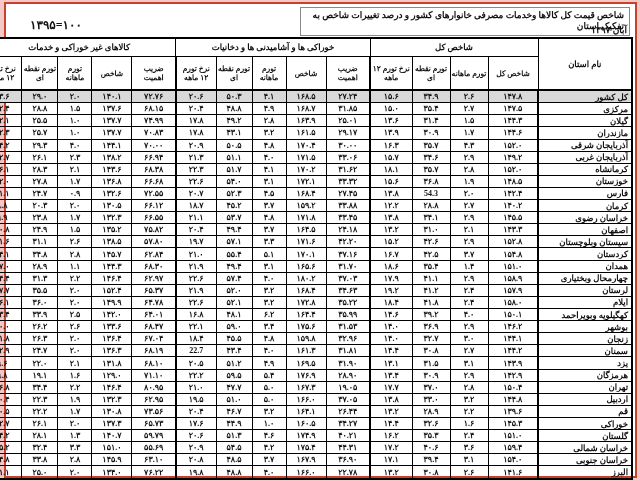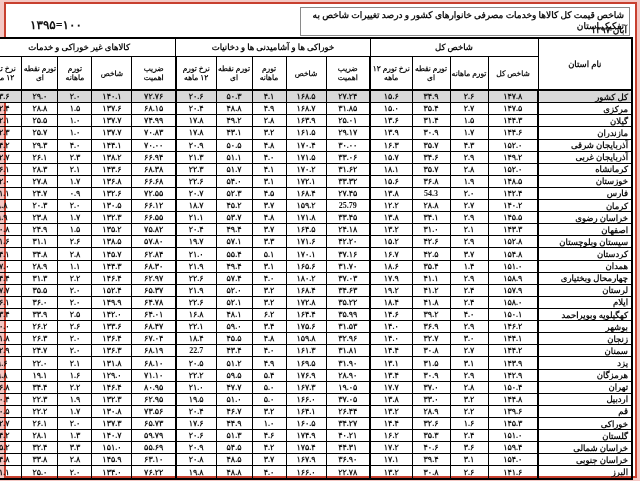--- a/index.html
+++ b/index.html
@@ -267,21 +267,21 @@
             <td>۰.۹</td>
             <td>۲۴.۷</td>
             <td>۱۱.۱</td>
           </tr>
           <tr>
             <td>کرمان</td>
             <td>۱۴۰.۲</td>
             <td>۲.۷</td>
             <td>۲۸.۸</td>
             <td>۱۲.۲</td>
-            <td>25.79</td>
+            <td>۳۳.۸۸</td>
             <td>۱۵۹.۲</td>
             <td>۳.۷</td>
             <td>۴۵.۲</td>
             <td>۱۸.۷</td>
             <td>۶۶.۱۲</td>
             <td>۱۳۰.۵</td>
             <td>۲.۰</td>
             <td>۲۰.۳</td>
             <td>۸.۸</td>
           </tr>

